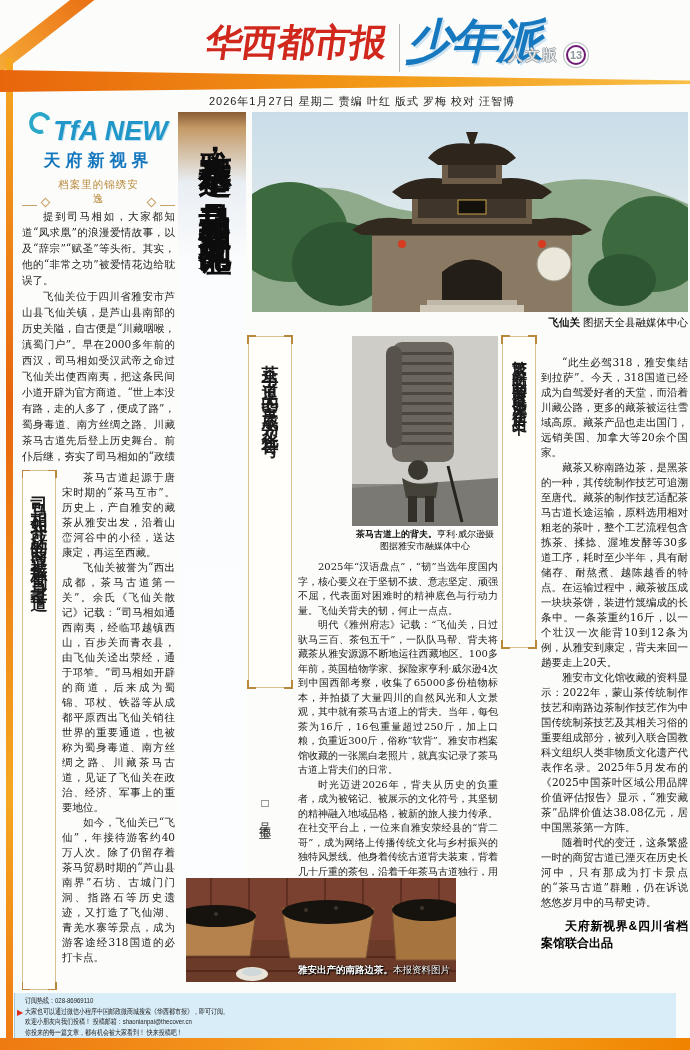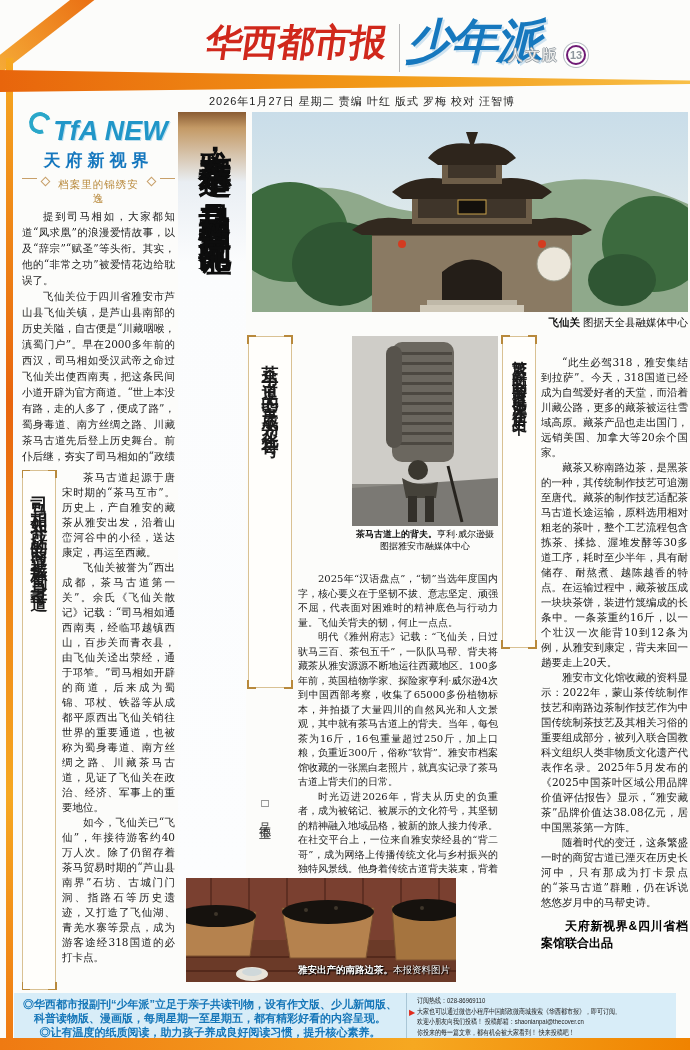--- a/index.html
+++ b/index.html
@@ -28,21 +28,21 @@
     box-shadow:0 0 0 2px #fff,0 0 0 3px #b5bcc1;color:#8d969c;font-size:11px;font-weight:bold;
     display:flex;align-items:center;justify-content:center;}
   .dateline{left:142px;top:94px;width:440px;text-align:center;font-size:11px;color:#222;letter-spacing:1px;}
   
   .logo-block{left:22px;top:112px;width:153px;text-align:center;}
   .logo-latin{font-style:italic;font-weight:bold;font-size:27px;color:#2196c8;
     text-shadow:1px 1px 0 #bfe0ee;letter-spacing:0;}
   .swirl{display:inline-block;width:14px;height:14px;border:4px solid #2aa7c9;border-right-color:transparent;
     border-radius:50%;vertical-align:6px;margin-right:2px;transform:rotate(25deg);}
   .logo-name{margin-top:2px;font-size:17px;font-weight:bold;color:#1577be;letter-spacing:5px;}
-  .tagline{margin-top:6px;display:flex;align-items:flex-start;justify-content:center;gap:5px;color:#b8893c;font-size:10.5px;letter-spacing:1px;}
+  .tagline{margin-top:6px;display:flex;align-items:flex-end;justify-content:center;gap:5px;color:#b8893c;font-size:10.5px;letter-spacing:1px;}
   .tag-line{width:16px;height:0;border-top:1px solid #c8a06a;}
   .tag-diamond{width:5px;height:5px;border:1px solid #c8a06a;transform:rotate(45deg);}
   .intro{left:22px;top:208px;width:153px;height:258px;overflow:hidden;}
   .intro p{margin:0;font-family:"DejaVu Serif",serif;font-size:10.5px;line-height:16px;
     color:#222;text-align:justify;text-indent:2em;}
   .section1{left:22px;top:470px;width:153px;height:520px;display:flex;gap:6px;overflow:hidden;}
   .vframe{position:relative;border:1px solid #d9c193;background:#fffefb;flex:0 0 32px;
     display:flex;justify-content:center;padding:12px 0 6px 0;}
   .corner{position:absolute;width:7px;height:7px;border:0 solid #b8893c;}
   .corner.tl{left:-2px;top:-2px;border-left-width:2px;border-top-width:2px;}
@@ -65,21 +65,21 @@
   .gate-photo{left:252px;top:112px;width:436px;height:200px;}
   .gate-caption{left:252px;top:316px;width:436px;text-align:right;font-size:10.5px;color:#111;}
   .caption-bold{font-weight:bold;}
   
   .vbox2{left:248px;top:336px;width:44px;height:352px;border:1px solid #d9c193;background:#fffefb;
     display:flex;align-items:flex-start;justify-content:center;padding-top:14px;box-sizing:border-box;position:absolute;}
   .vhead.s2{font-size:17px;letter-spacing:6px;}
   .byline{left:256px;top:796px;writing-mode:vertical-rl;font-size:12px;color:#333;letter-spacing:3px;}
   .textA{left:298px;top:336px;width:200px;height:540px;overflow:hidden;}
   .textA p{font-size:10px;line-height:14.5px;}
-  .porter-wrap{float:right;width:146px;margin:0 0 20px 6px;padding-left:16px;}
+  .porter-wrap{float:right;width:146px;margin:0 0 8px 6px;padding-left:16px;}
   .porter-photo{display:block;width:146px;height:190px;}
   .porter-caption{margin-top:2px;font-size:9px;line-height:12px;color:#111;text-align:center;}
   .vbox3{left:502px;top:336px;width:34px;height:312px;border:1px solid #d9c193;background:#fffefb;
     display:flex;align-items:flex-start;justify-content:center;padding-top:12px;box-sizing:border-box;position:absolute;}
   .vhead.s3{font-size:15px;letter-spacing:4px;}
   .colB{left:541px;top:336px;width:147px;height:656px;overflow:hidden;margin-top:19px;}
   .colB p{font-size:10.5px;line-height:15px;}
   .credit{margin-top:8px;font-family:"Liberation Sans",sans-serif;font-weight:bold;font-size:12px;
     line-height:17px;color:#000;text-align:justify;text-indent:2em;}
   .tea-photo{left:186px;top:878px;width:270px;height:104px;}
@@ -266,24 +266,20 @@
         <circle cx="236" cy="30" r="2" fill="#3e362a"></circle>
       <ellipse cx="66" cy="96" rx="16" ry="7" fill="#e8e4da"></ellipse>
       <ellipse cx="66" cy="94" rx="10" ry="4" fill="#cfd8da"></ellipse>
     </svg>
     <div class="tea-caption">
       <span class="caption-bold">雅安出产的南路边茶。</span><span>本报资料图片</span>
     </div>
   </div>
 
   <div class="abs footer-band">
-    <div class="promo">
-      <div>◎华西都市报副刊“少年派”立足于亲子共读刊物，设有作文版、少儿新闻版、科普读物版、漫画版，每周星期一至星期五，都有精彩好看的内容呈现。</div>
-      <div>◎让有温度的纸质阅读，助力孩子养成良好阅读习惯，提升核心素养。</div>
-    </div>
     <div class="contact">
       <span class="red-arrow">▶</span>
       <div class="contact-inner">
         <div>订阅热线：028-86969110</div>
         <div>大家也可以通过微信小程序中国邮政微商城搜索《华西都市报》，即可订阅。</div>
         <div>欢迎小朋友向我们投稿！ 投稿邮箱：shaonianpai@thecover.cn</div>
         <div>你投来的每一篇文章，都有机会被大家看到！ 快来投稿吧！</div>
       </div>
     </div>
   </div>

